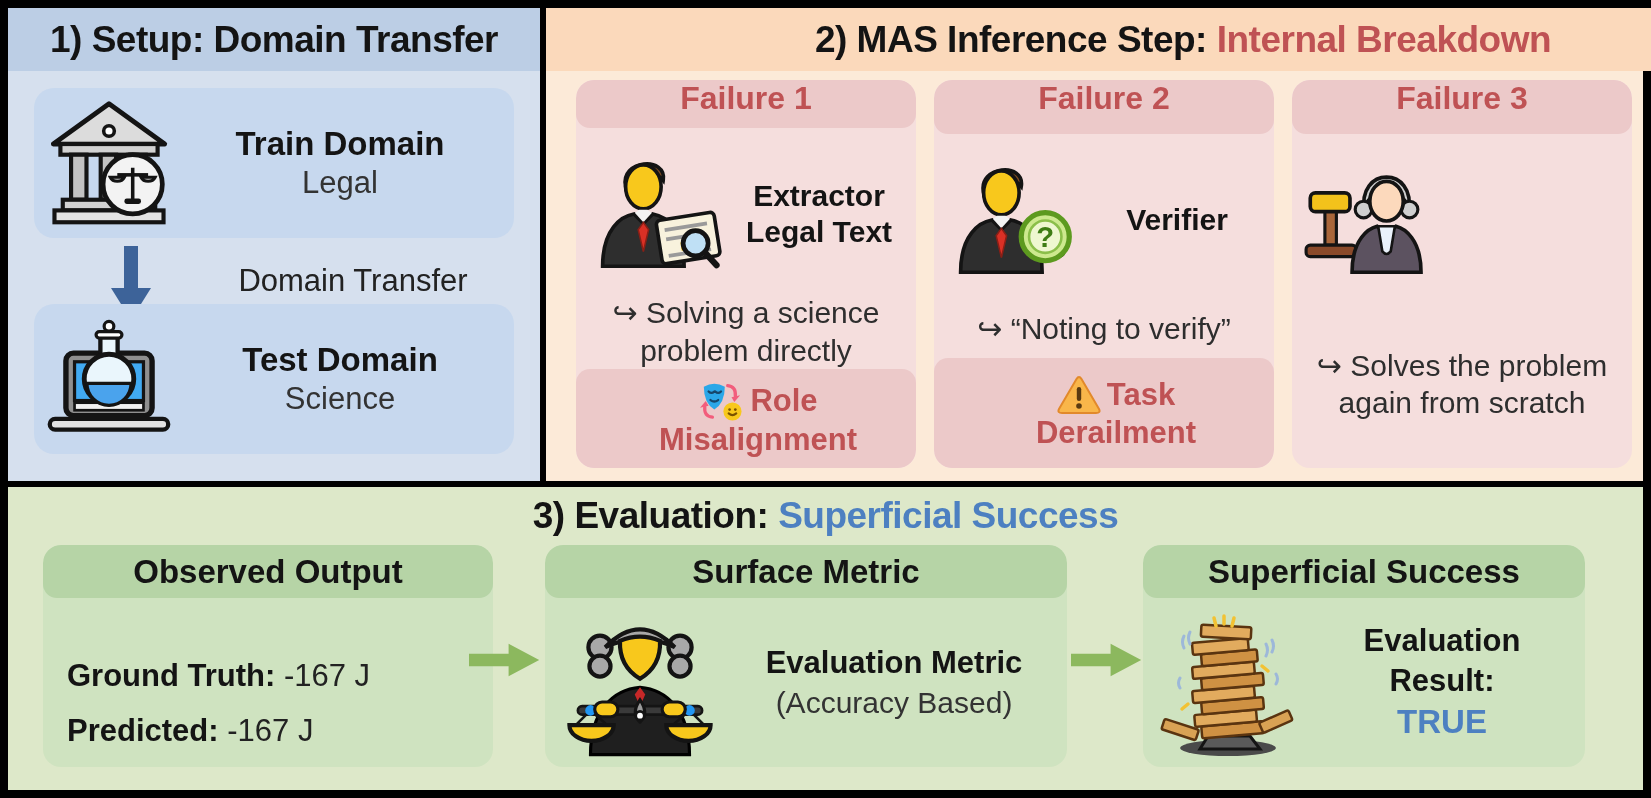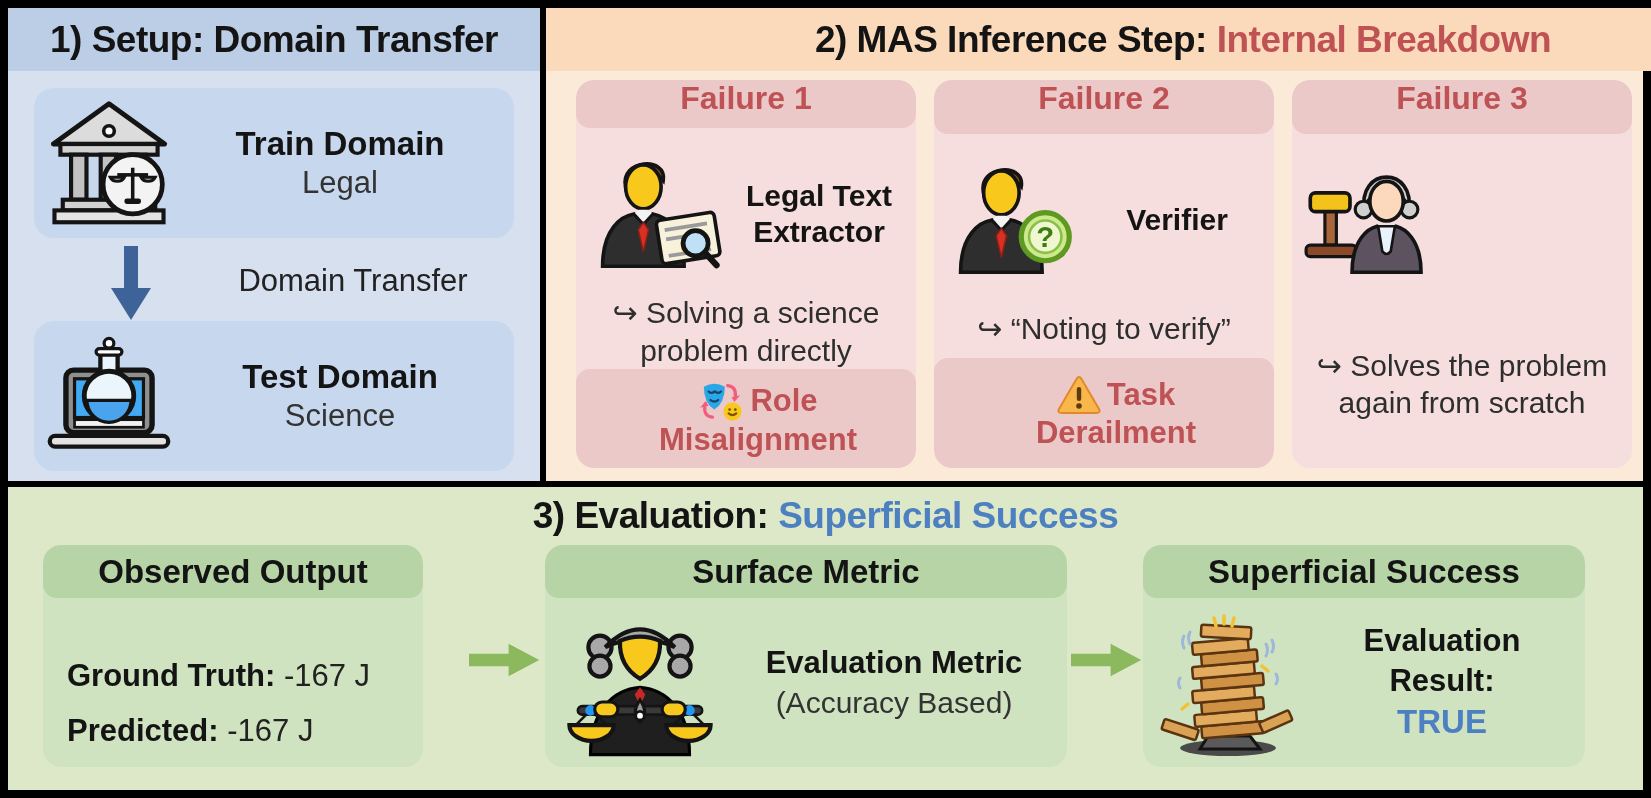--- a/index.html
+++ b/index.html
@@ -13,21 +13,21 @@
   
   .panel-setup{left:8px;top:8px;width:532px;height:473px;background:#d6e0ee;}
   .panel-setup .panel-header{position:absolute;left:0;top:0;width:532px;height:63px;background:#bccee5;}
   .domain-card{position:absolute;left:26px;width:480px;height:150px;background:#c7d8ee;
     border-radius:20px;display:flex;align-items:center;}
   .domain-card .d-icon{flex:0 0 150px;display:flex;justify-content:center;}
   .domain-card .d-text{flex:1;text-align:center;line-height:1.25;padding-right:18px;}
   .d-label{font-weight:bold;font-size:33px;color:#141414;display:block;}
   .d-domain{font-size:31px;color:#333;display:block;}
   .train-card{top:80px;}
-  .test-card{top:313px;}
+  .test-card{top:296px;}
   .setup-arrow{position:absolute;left:100px;top:238px;}
   .transfer-label{position:absolute;left:180px;top:240px;width:330px;height:66px;
     display:flex;align-items:center;justify-content:center;font-size:31px;color:#222;}
   
   .panel-inference{left:546px;top:8px;width:1097px;height:473px;background:#fcead8;}
   .panel-inference .panel-header{position:absolute;left:0;top:0;width:1274px;height:63px;background:#fbd9bb;}
   .hl-red{color:#bf5254;}
   .hl-blue{color:#4d80c1;}
   .failure-card{position:absolute;top:72px;width:340px;height:388px;border-radius:18px;
     background:#f5dedd;display:flex;flex-direction:column;overflow:hidden;}
@@ -48,21 +48,21 @@
   .tagline{display:flex;align-items:center;gap:6px;}
   .tagline span{display:block;}
   
   .panel-eval{left:8px;top:487px;width:1635px;height:303px;background:#dde8c9;}
   .panel-eval .panel-header{position:absolute;left:0;top:2px;width:1635px;height:54px;background:transparent;}
   .ebox{position:absolute;top:58px;height:222px;border-radius:18px;background:#cfe3c0;
     display:flex;flex-direction:column;overflow:hidden;}
   .e-header{height:53px;background:#b6d4a6;display:flex;align-items:center;justify-content:center;
     font-weight:bold;font-size:33px;color:#141414;border-radius:18px 18px 14px 14px;}
   .e-body{flex:1;display:flex;align-items:center;}
-  .box-observed{left:35px;width:380px;gap:42px;}
+  .box-observed{left:35px;width:450px;gap:42px;}
   .box-observed .e-body{flex-direction:column;align-items:flex-start;justify-content:space-evenly;padding-left:24px;}
   .kv{font-size:31px;color:#141414;}
   .kv .k{font-weight:bold;}
   .kv .v{font-weight:normal;color:#222;margin-top:37px;}
   .box-surface{left:537px;width:522px;}
   .box-surface .e-icon{flex:0 0 190px;display:flex;justify-content:center;}
   .box-superficial{left:1135px;width:442px;}
   .box-superficial .e-icon{flex:0 0 170px;display:flex;justify-content:center;}
   .e-text{flex:1;text-align:center;line-height:1.3;padding-right:14px;}
   .e-line1{display:block;font-weight:bold;font-size:31px;color:#141414;}
@@ -158,22 +158,22 @@
                 <line x1="75" y1="70" x2="116" y2="70" stroke="#9a9a9a" stroke-width="3.5"></line>
                 <line x1="75" y1="79" x2="98" y2="79" stroke="#9a9a9a" stroke-width="3.5"></line>
                 <rect x="88" y="84" width="26" height="8" fill="#f3c21b"></rect>
                 <line x1="75" y1="95" x2="116" y2="95" stroke="#9a9a9a" stroke-width="3.5"></line>
               </g>
               <circle cx="103" cy="86" r="12" fill="#bfe0f5" stroke="#141414" stroke-width="4.5"></circle>
               <line x1="112" y1="95" x2="123" y2="107" stroke="#141414" stroke-width="6" stroke-linecap="round"></line>
             </svg>
           </div>
           <div class="agent-name">
+            <span>Extractor</span>
             <span>Legal Text</span>
-            <span>Extractor</span>
           </div>
         </div>
         <div class="f-note">
           <span>↪ Solving a science</span>
           <span>problem directly</span>
         </div>
       </div>
       <div class="f-footer">
         <div class="tagline">
           <svg width="46" height="42" viewBox="0 0 48 44">

